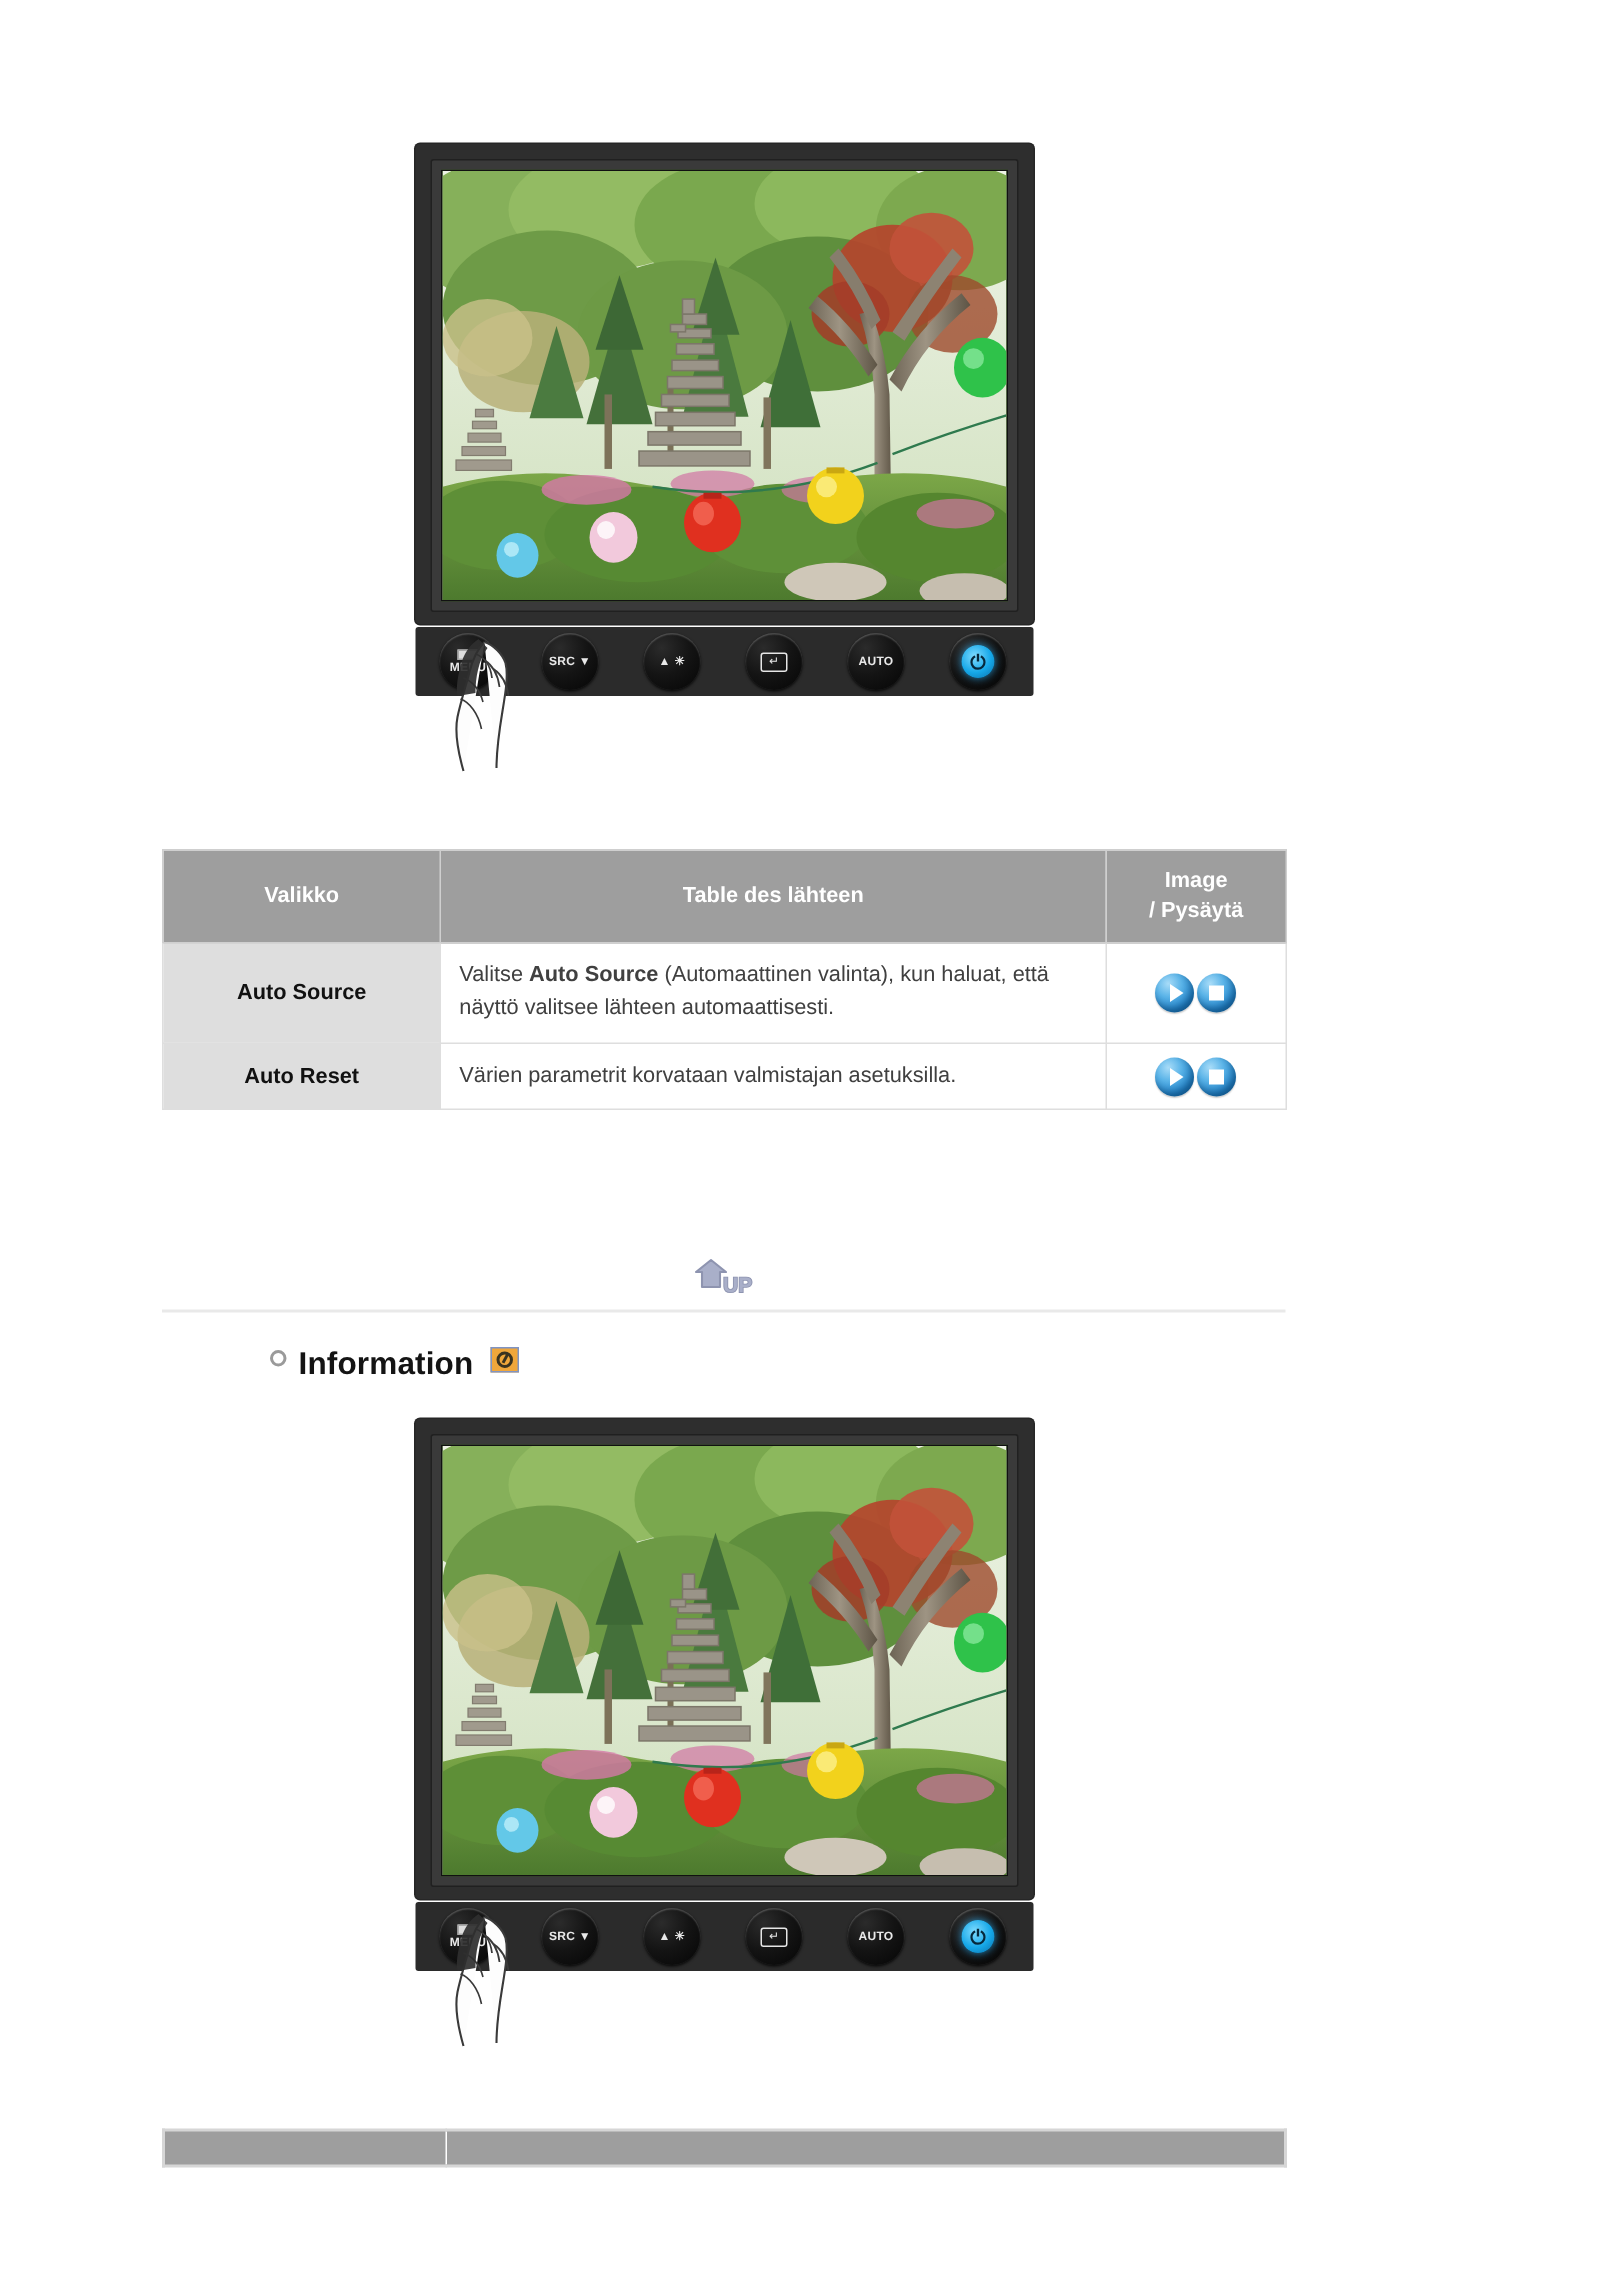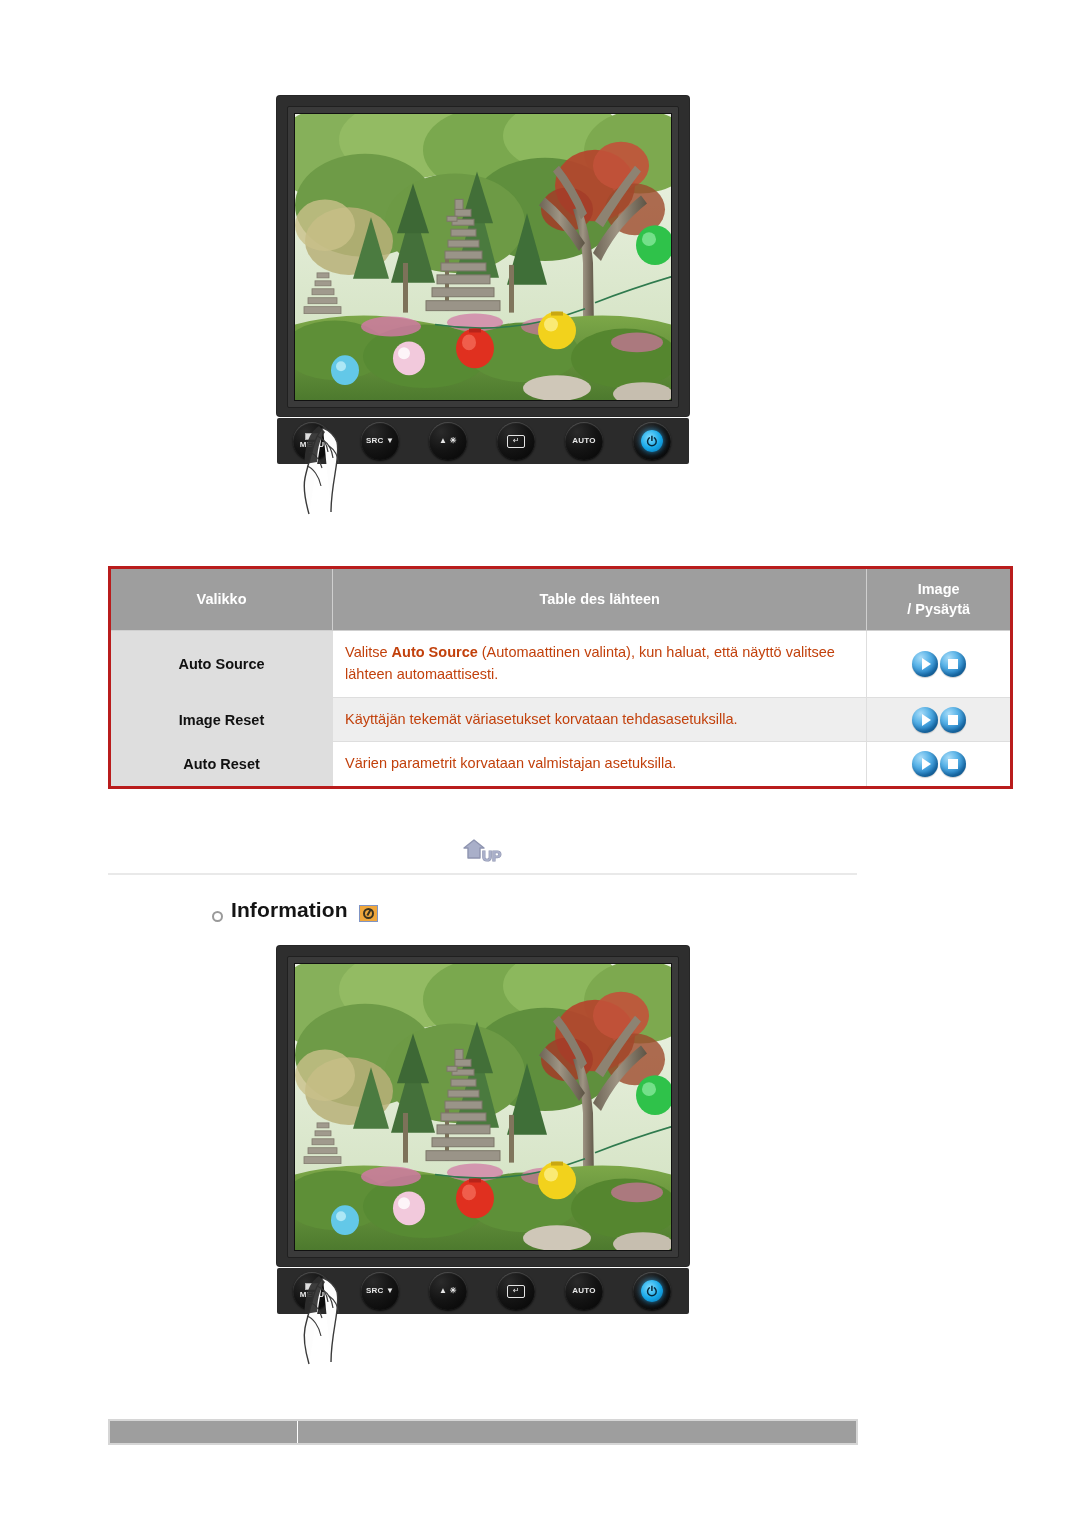--- a/index.html
+++ b/index.html
@@ -105,40 +105,40 @@
   .enter-box span { font-size:8px; color:#e6e6e6; line-height:1; }
   .hand {
     position: absolute;
     pointer-events: none;
   }
 
   
   .osd-table {
     position: absolute;
     left: 108px;
-    width: 905px;
+    width: 750px;
     border-collapse: collapse;
-    border: 3px solid #b91c1c;
+    border: 1px solid #b91c1c;
     background: #ffffff;
     table-layout: fixed;
   }
   .osd-table th {
     background: #9e9e9e;
     color: #ffffff;
     font-size: 14.5px;
     font-weight: bold;
     padding: 11px 6px;
     border: 1px solid #cfcfcf;
     text-align: center;
     line-height: 1.35;
   }
   .osd-table td {
     border: 1px solid #dedede;
     font-size: 14.5px;
-    color: #c2410c;
+    color: #404040;
     vertical-align: middle;
   }
   .col-menu { width: 185px; }
   .col-desc { width: 443px; }
   .col-play { width: 120px; }
   td.cell-menu {
     background: #dedede;
     font-weight: bold;
     text-align: center;
     padding: 12px 6px;
@@ -197,24 +197,24 @@
     left: 108px;
     top: 873px;
     width: 749px;
     height: 2px;
     background: #e9e9e9;
   }
 
   
   .section-head {
     position: absolute;
-    left: 212px;
+    left: 180px;
     top: 898px;
     display: flex;
-    align-items: flex-end;
+    align-items: flex-start;
     gap: 8px;
   }
   .bullet-ring {
     width: 11px; height: 11px;
     border-radius: 50%;
     border: 2.5px solid #9a9a9a;
     box-sizing: border-box;
     background: #ffffff;
     flex: 0 0 auto;
     margin-top: 2px;
@@ -437,33 +437,20 @@
           <span>Image</span><br>
           <span>/ Pysäytä</span>
         </th>
       </tr>
     </thead>
     <tbody>
       <tr>
         <td class="cell-menu">Auto Source</td>
         <td class="cell-desc">
           <span>Valitse </span><b>Auto Source</b><span> (Automaattinen valinta), kun haluat, että näyttö valitsee lähteen automaattisesti.</span>
-        </td>
-        <td class="cell-play">
-          <span class="orb"><span class="sym">
-                <span class="tri"></span>
-              </span></span><span class="orb"><span class="sym">
-                <span class="sq"></span>
-              </span></span>
-        </td>
-      </tr>
-      <tr class="alt">
-        <td class="cell-menu">Image Reset</td>
-        <td class="cell-desc">
-          <span></span><b></b><span>Käyttäjän tekemät väriasetukset korvataan tehdasasetuksilla.</span>
         </td>
         <td class="cell-play">
           <span class="orb"><span class="sym">
                 <span class="tri"></span>
               </span></span><span class="orb"><span class="sym">
                 <span class="sq"></span>
               </span></span>
         </td>
       </tr>
       <tr>

